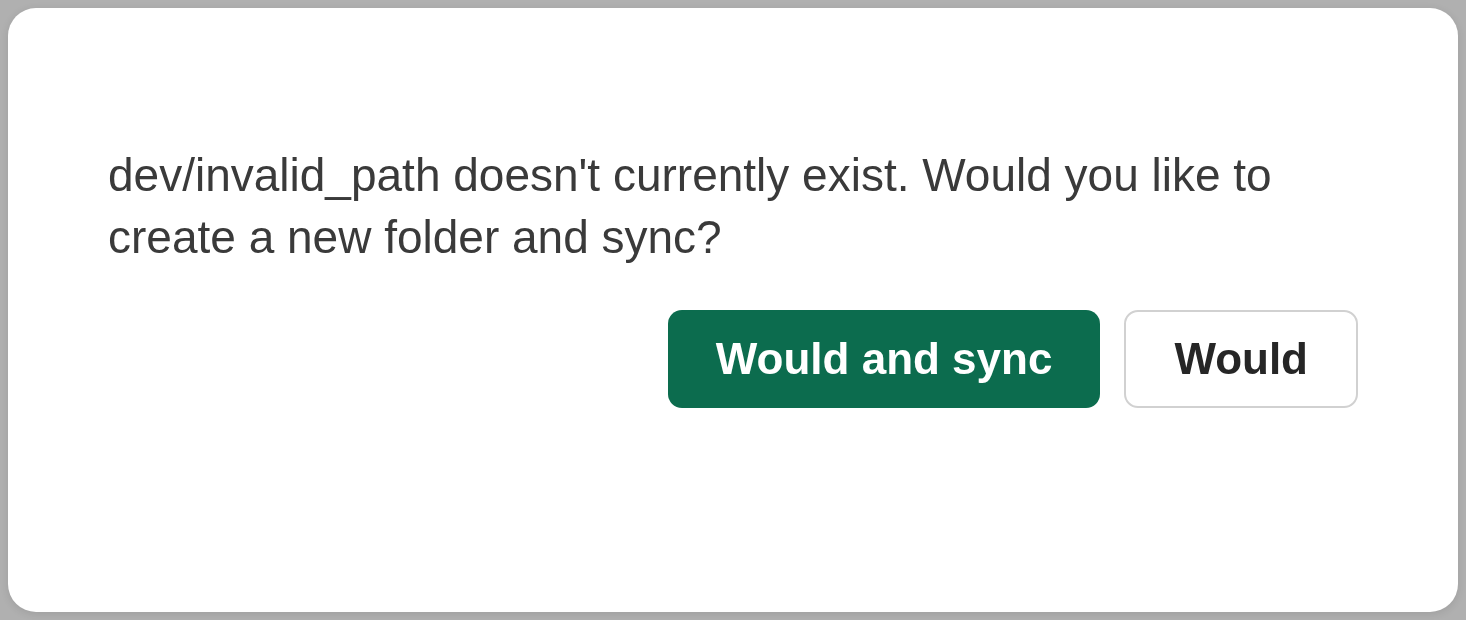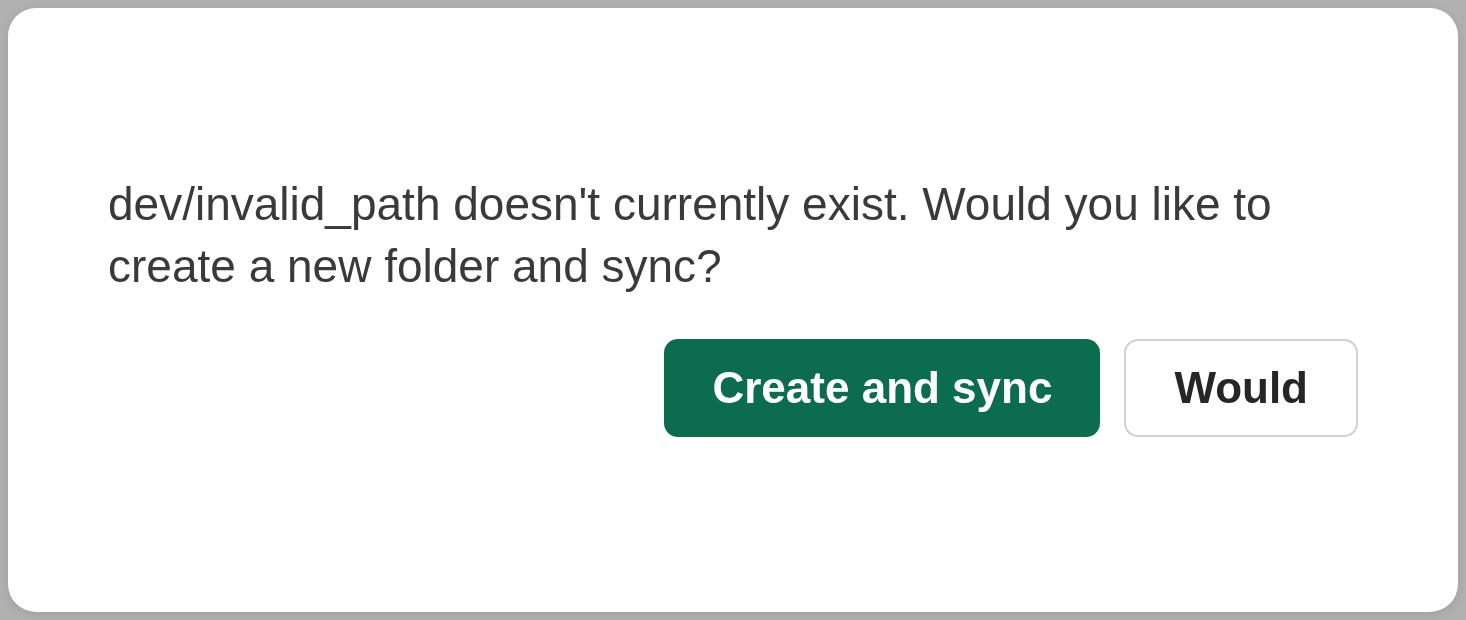--- a/index.html
+++ b/index.html
@@ -52,21 +52,21 @@
     .close-button svg {
       width: 40px;
       height: 40px;
       stroke: #5c5c5c;
       stroke-width: 2.5;
     }
     .dialog-body {
       font-size: 46px;
       color: #3a3a3a;
       line-height: 1.35;
-      margin-top: 85px;
+      margin-top: 56px;
       font-weight: 400;
     }
     .dialog-footer {
       display: flex;
       justify-content: flex-end;
       gap: 24px;
       margin-top: 42px;
     }
     .btn {
       font-size: 44px;
@@ -86,16 +86,16 @@
       color: #262626;
       border: 2px solid #d1d1d1;
     }
   </style>
 </head>
 <body>
 
 <div class="dialog">
   <div class="dialog-body">dev/invalid_path doesn't currently exist. Would you like to create a new folder and sync?</div>
   <div class="dialog-footer">
-    <button class="btn btn-primary">Create and sync</button>
+    <button class="btn btn-primary">Would and sync</button>
     <button class="btn btn-secondary">Would</button>
   </div>
 </div>
 
 </body></html>

